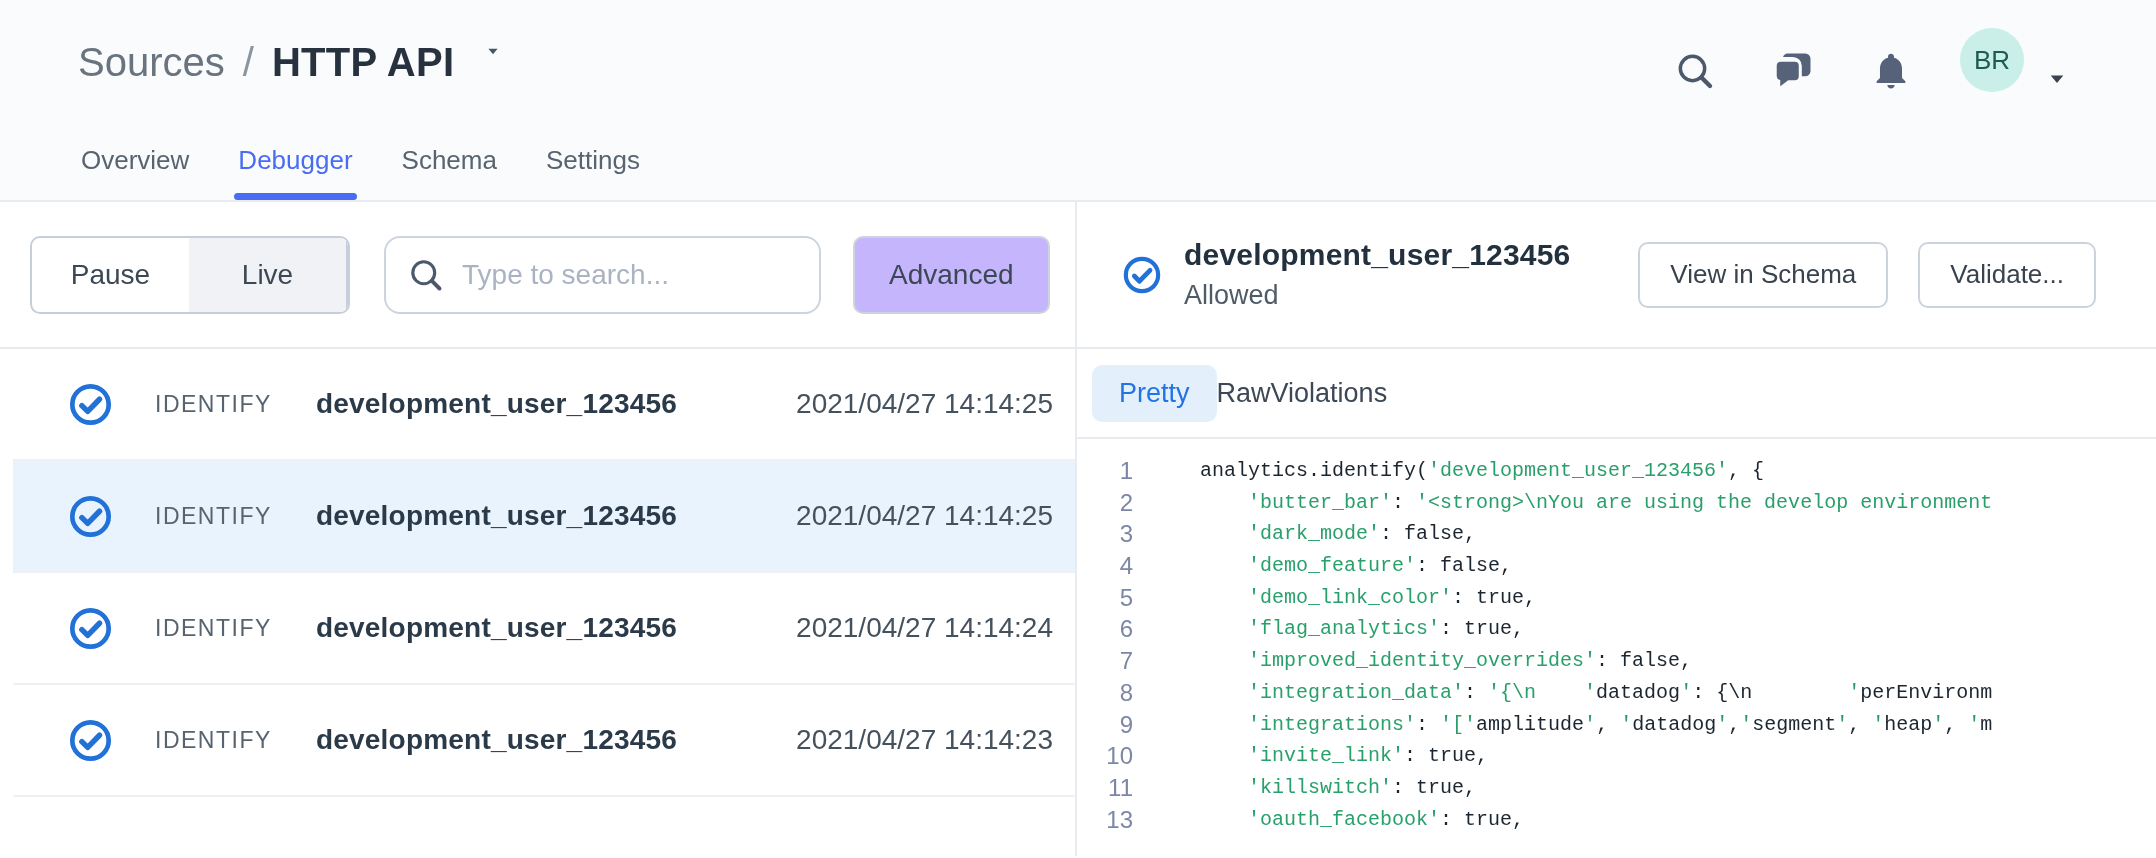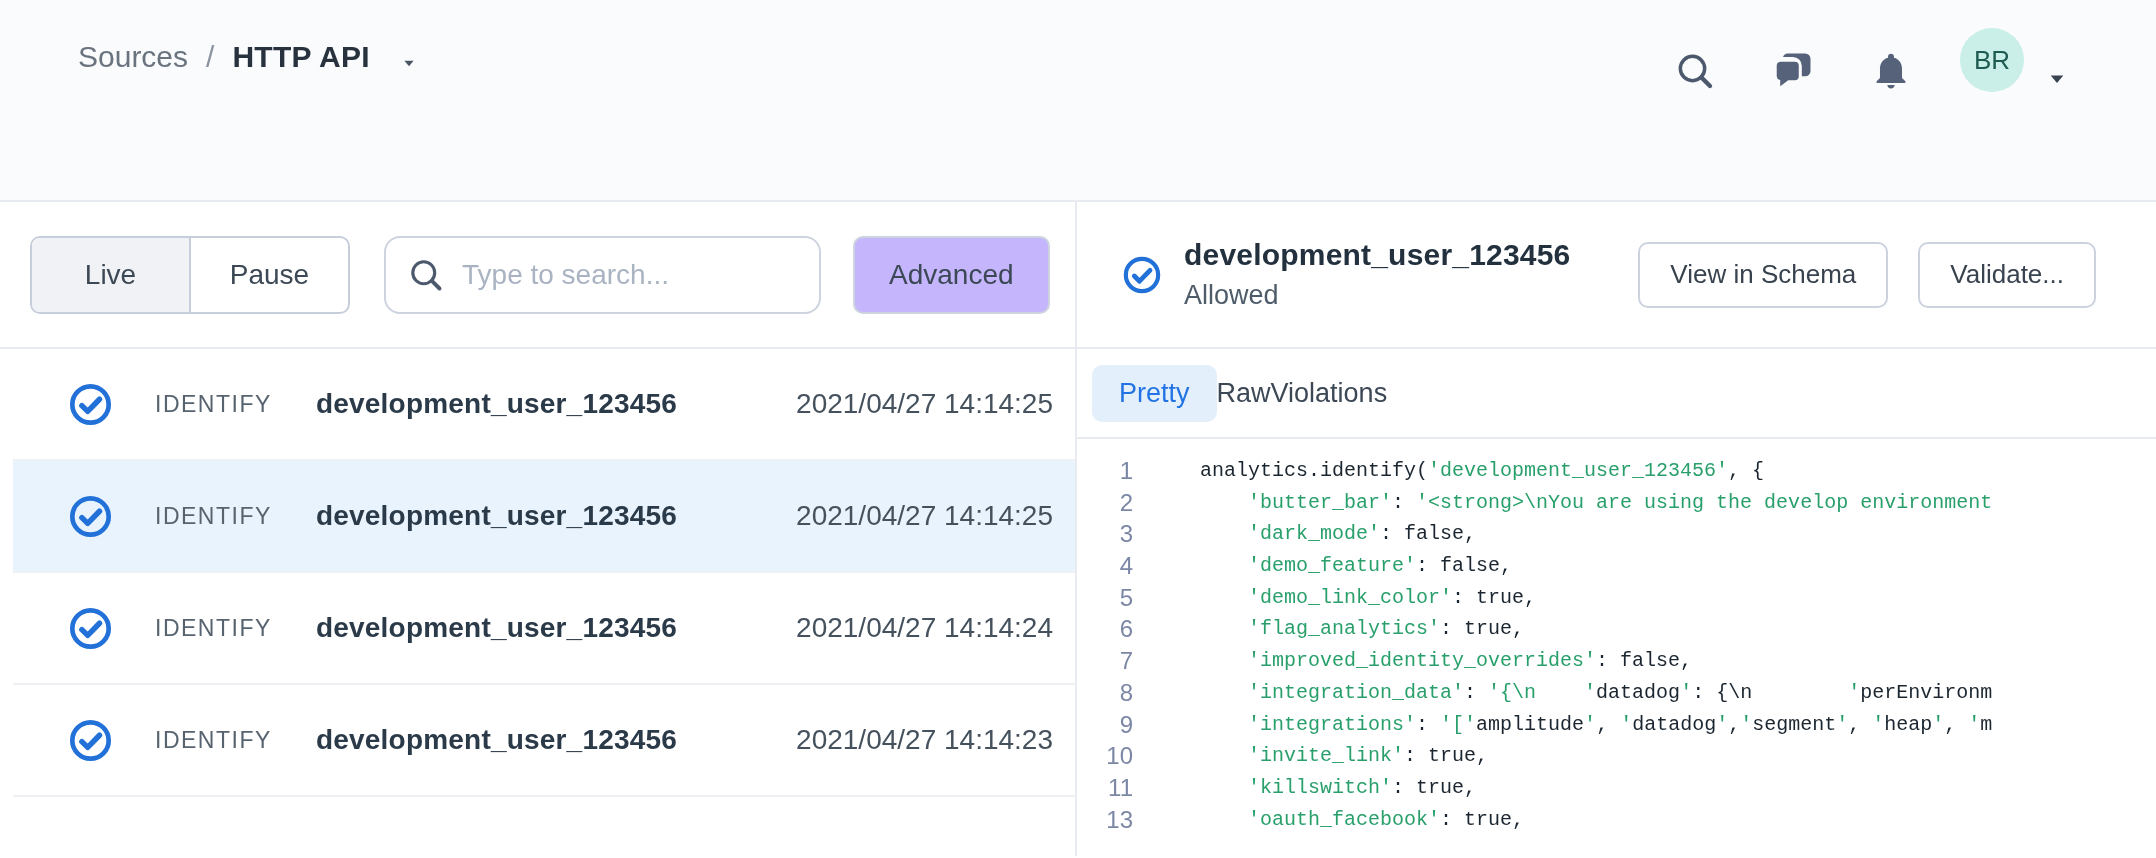--- a/index.html
+++ b/index.html
@@ -1,21 +1,21 @@
 <!DOCTYPE html>
 <html><head>
 <meta charset="utf-8">
 <style>
   * { box-sizing: border-box; }
   body { margin:0; background:#ffffff; font-family:"Liberation Sans","DejaVu Sans",sans-serif; color:#2b3947; }
   .screen { position:relative; width:2156px; height:858px; overflow:hidden; background:#fff; }
 
   
   .app-header { position:relative; height:202px; background:#fafbfc; border-bottom:2px solid #e8ebef; }
-  .breadcrumb { position:absolute; top:40px; left:78px; display:flex; align-items:flex-end; font-size:30px; }
+  .breadcrumb { position:absolute; top:40px; left:78px; display:flex; align-items:flex-start; font-size:40px; }
   .bc-parent { color:#69747f; font-weight:500; }
   .bc-sep { color:#8a95a1; margin:0 18px; font-weight:400; }
   .bc-current { color:#28323e; font-weight:700; letter-spacing:.3px; }
   .bc-caret { margin-left:28px; display:flex; }
   .header-actions { position:absolute; top:28px; right:86px; display:flex; align-items:flex-end; }
   .hicon { width:42px; height:42px; display:flex; align-items:center; justify-content:center; margin-left:56px; cursor:pointer; }
   .avatar { margin-left:48px; width:64px; height:64px; border-radius:50%; background:#c9efe8; color:#1d5b52; font-size:26px; font-weight:500; display:flex; align-items:center; justify-content:center; cursor:pointer; }
   .avatar-caret { margin-left:20px; display:flex; cursor:pointer; }
   .nav-tabs { position:absolute; left:81px; bottom:0; display:flex; gap:49px; }
   .tab { font-size:26px; color:#58646f; font-weight:500; padding-bottom:24px; position:relative; cursor:pointer; }
@@ -104,29 +104,35 @@
         </svg>
       </span>
       <span class="avatar">BR</span>
       <span class="avatar-caret">
         <svg width="26" height="26" viewBox="0 0 24 24">
             <path d="M6.2 8.8h11.6L12 15.6z" fill="#39434f"></path>
           </svg>
       </span>
     </div>
 
+    <div class="nav-tabs" id="nav-tabs">
+        <span class="tab">Overview</span>
+        <span class="tab active">Debugger</span>
+        <span class="tab">Schema</span>
+        <span class="tab">Settings</span>
+      </div>
   </div>
 
   <div class="main">
 
     <div class="left-panel">
       <div class="controls">
         <div class="segmented">
+          <div class="seg">Pause</div>
           <div class="seg seg-live">Live</div>
-          <div class="seg">Pause</div>
         </div>
         <div class="searchbox">
           <span style="display:flex">
             <svg width="36" height="36" viewBox="0 0 24 24" fill="none">
               <circle cx="10.5" cy="10.5" r="7.3" stroke="#4c586c" stroke-width="2.1"></circle>
               <line x1="15.9" y1="15.9" x2="21" y2="21" stroke="#4c586c" stroke-width="2.6" stroke-linecap="round"></line>
             </svg>
           </span>
           <input type="text" placeholder="Type to search..." style="">
         </div>

